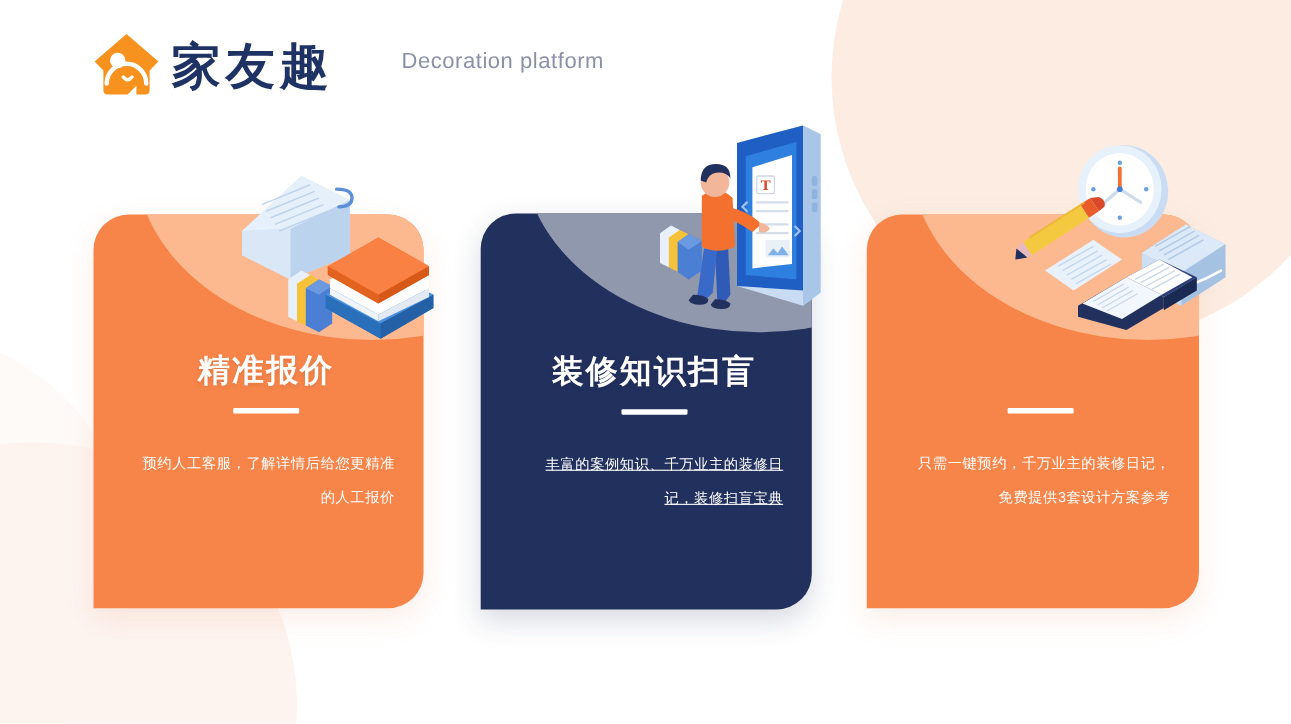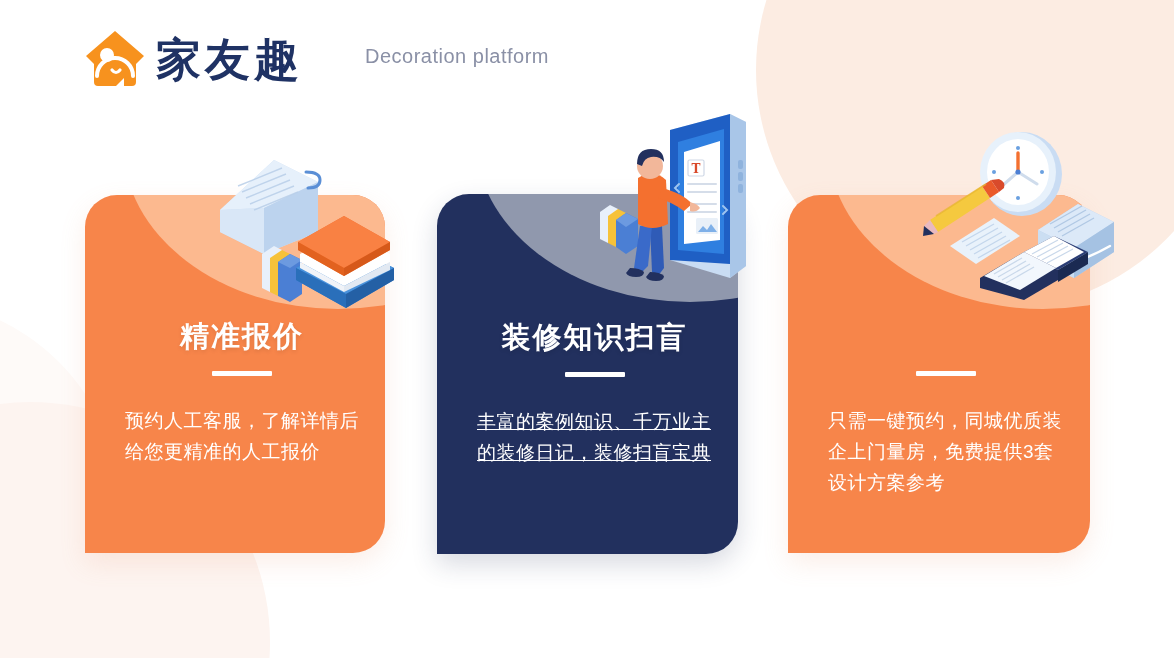--- a/index.html
+++ b/index.html
@@ -72,22 +72,22 @@
 
   .card-rule {
     position:absolute; left:50%; top:176px;
     width:60px; height:5px; margin-left:-30px;
     background:#ffffff; border-radius:1px;
   }
   .c2 .card-rule { top:178px; }
 
   .card-desc {
     position:absolute; left:26px; right:26px; top:210px;
-    text-align:left; color:#ffffff;
-    font-size:19px; line-height:31px; letter-spacing:.5px;
+    text-align:right; color:#ffffff;
+    font-size:13px; line-height:31px; letter-spacing:.5px;
   }
   .c2 .card-desc { top:212px;text-decoration:underline; }
 
   
   .illus { position:absolute; pointer-events:none; }
   .illus.i1 { left:178px; top:158px; width:236px; height:170px; }
   .illus.i2 { left:578px; top:108px; width:190px; height:212px; }
   .illus.i3 { left:898px; top:126px; width:232px; height:190px; }
 </style>
 </head>
@@ -129,21 +129,21 @@
       <div class="card-title">装修知识扫盲</div>
       <div class="card-rule"></div>
       <div class="card-desc">丰富的案例知识、千万业主的装修日记，装修扫盲宝典</div>
     </div>
   </div>
 
   <div class="card c3">
     <div class="card-arc"></div>
     <div class="card-body">
       <div class="card-rule"></div>
-      <div class="card-desc">只需一键预约，同城优质装企上门量房，免费提供3套设计方案参考</div>
+      <div class="card-desc">只需一键预约，千万业主的装修日记，免费提供3套设计方案参考</div>
     </div>
   </div>
 
   <div class="illus i1">
     <svg viewBox="0 0 236 170" width="236" height="170" aria-hidden="true">
 
       <g>
         <path d="M42 52 L96 2 L140 24 L140 74 L86 96 L42 74 Z" fill="#cfe0f5"></path>
         <path d="M42 52 L96 2 L140 24 L86 50 Z" fill="#e6f0fb"></path>
         <path d="M86 50 L140 24 L140 74 L86 96 Z" fill="#bcd3ee"></path>

